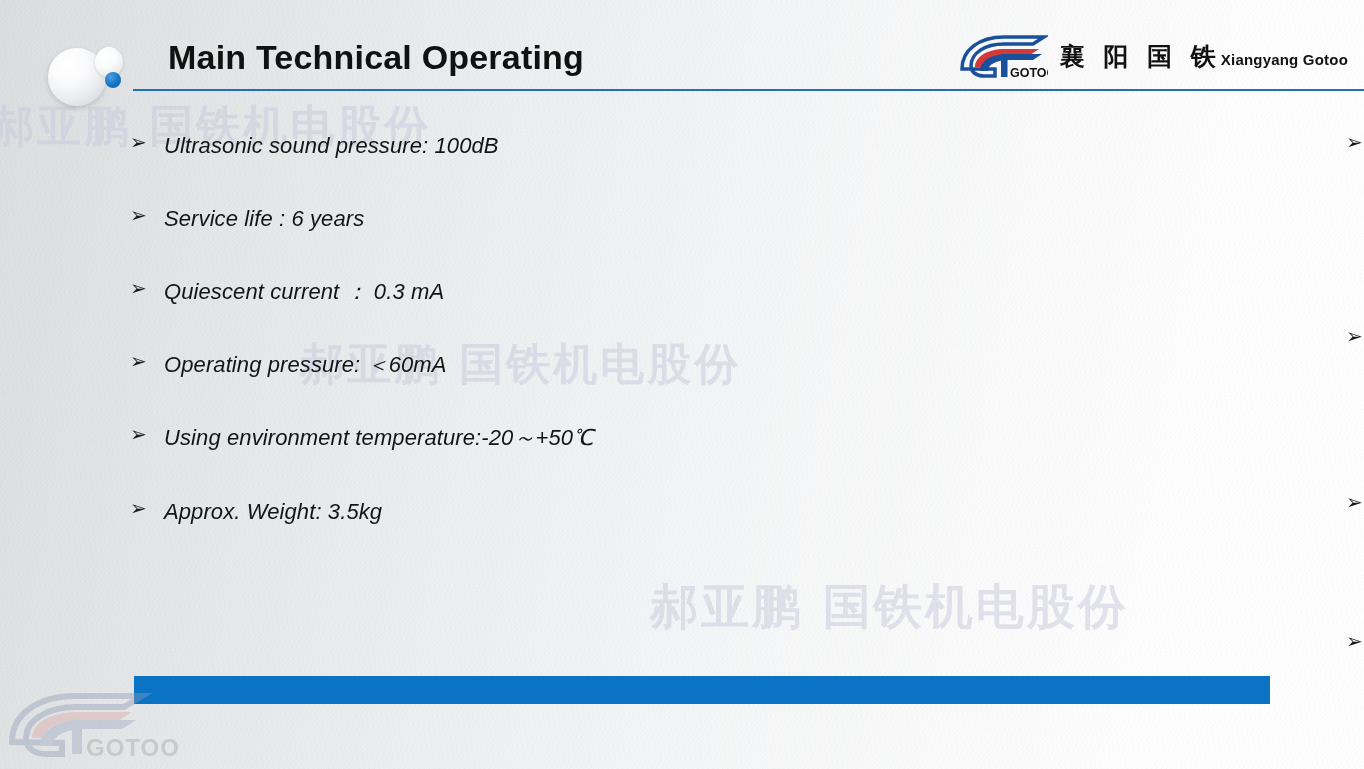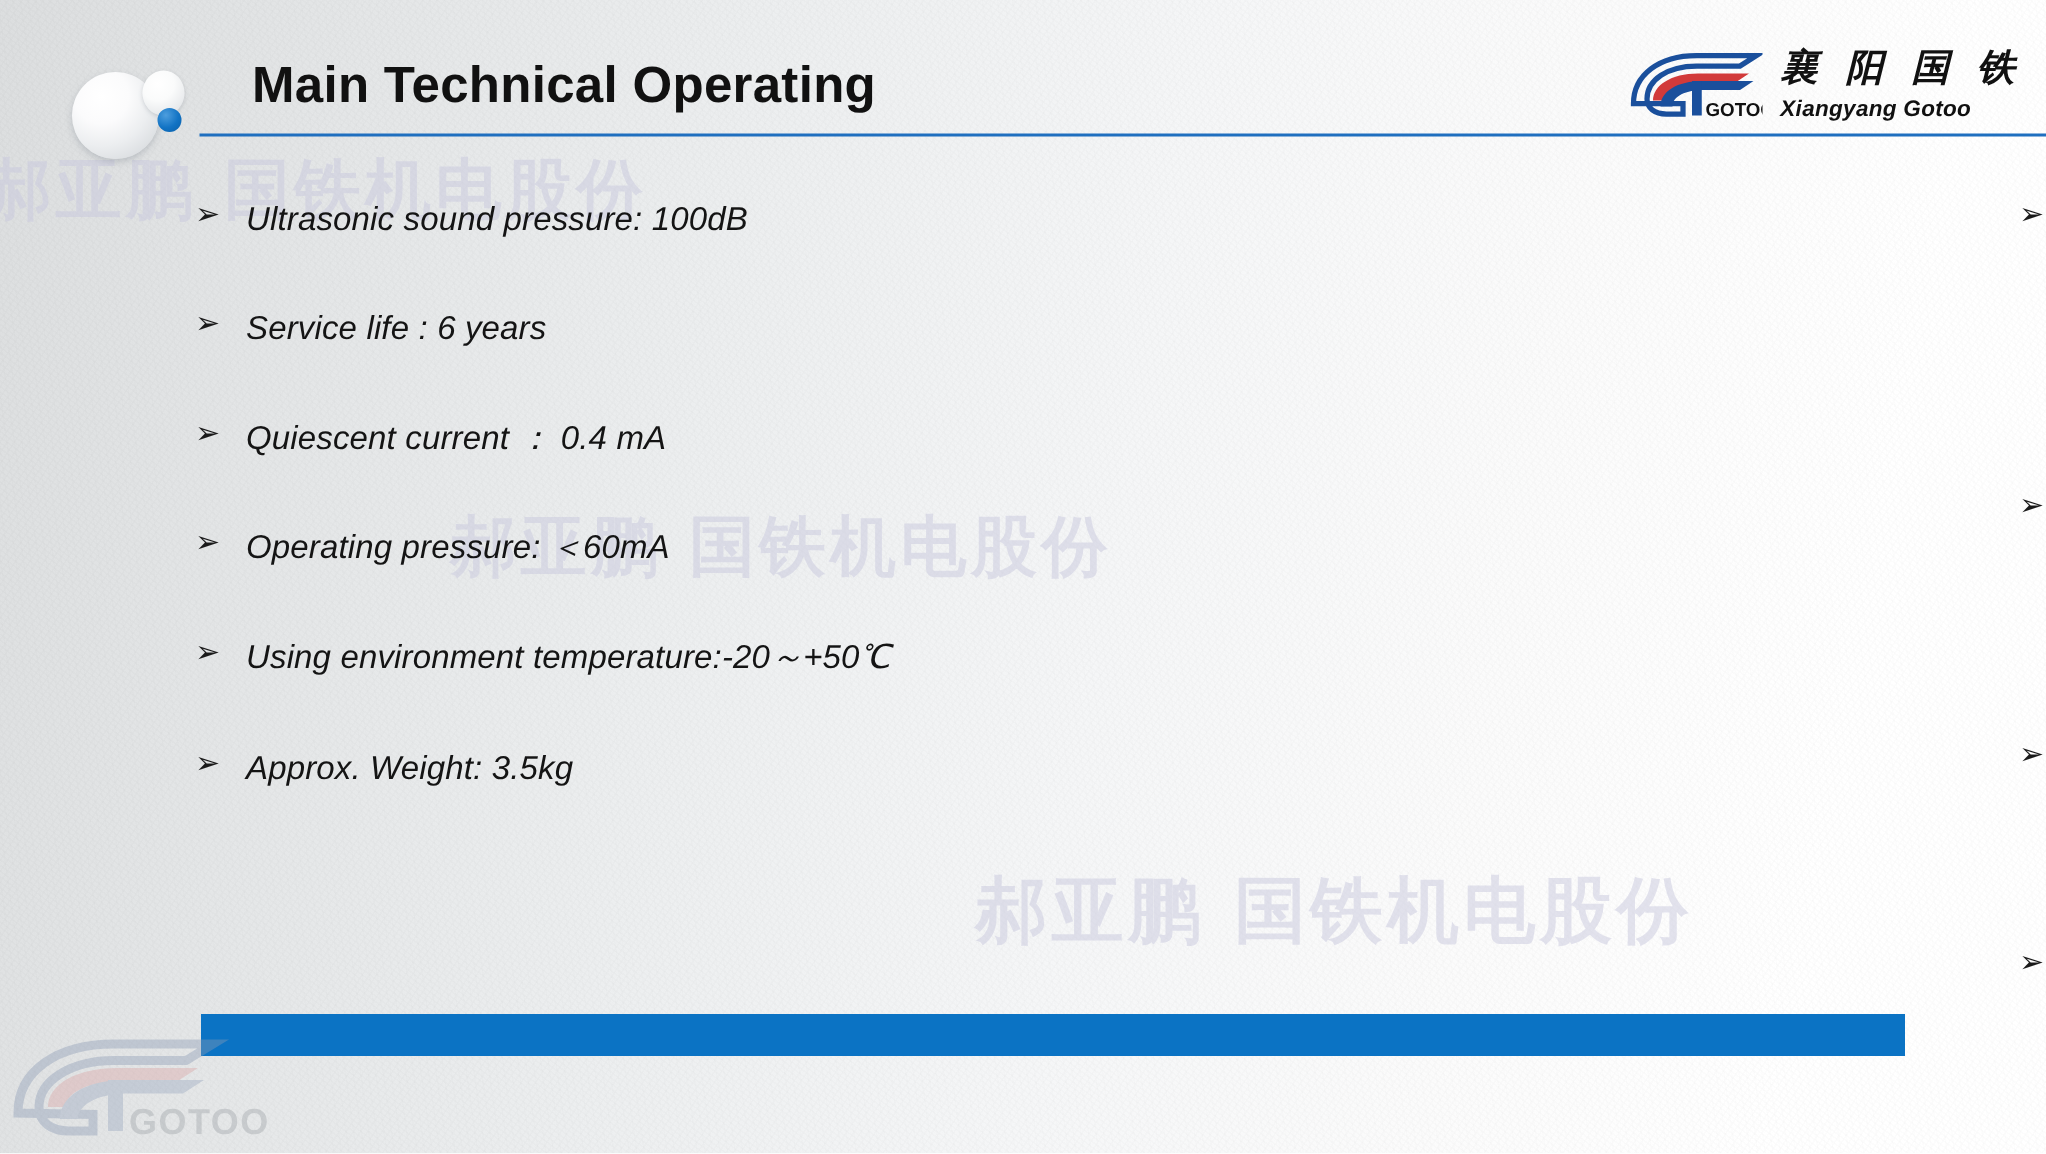--- a/index.html
+++ b/index.html
@@ -128,21 +128,21 @@
   #brand-logo {
     position: absolute;
     right: 16px;
     top: 28px;
     display: flex;
     align-items: center;
     gap: 12px;
     height: 56px;
   }
   .gt-mark { width: 90px; height: 48px; display: block; }
-  .brand-text { display: flex; flex-direction: column; line-height: 1; font-style: italic; }
+  .brand-text { display: flex; flex-direction: row; line-height: 1; }
   .brand-cn {
     font-family: "DejaVu Sans", sans-serif;
     font-weight: 700;
     font-size: 25px;
     color: #111;
     letter-spacing: 5px;
   }
   .brand-en {
     font-family: "Liberation Sans", sans-serif;
     font-weight: 700;
@@ -262,21 +262,21 @@
       <div class="bullet-row">
         <span class="bullet-mark">➢</span>
         <span class="bullet-text">Ultrasonic sound pressure: 100dB</span>
       </div>
       <div class="bullet-row">
         <span class="bullet-mark">➢</span>
         <span class="bullet-text">Service life : 6 years</span>
       </div>
       <div class="bullet-row">
         <span class="bullet-mark">➢</span>
-        <span class="bullet-text">Quiescent current ： 0.4 mA</span>
+        <span class="bullet-text">Quiescent current ： 0.3 mA</span>
       </div>
       <div class="bullet-row">
         <span class="bullet-mark">➢</span>
         <span class="bullet-text">Operating pressure:  ＜60mA</span>
       </div>
       <div class="bullet-row tall">
         <span class="bullet-mark">➢</span>
         <span class="bullet-text">Using environment temperature:-20～+50℃</span>
       </div>
       <div class="bullet-row">

